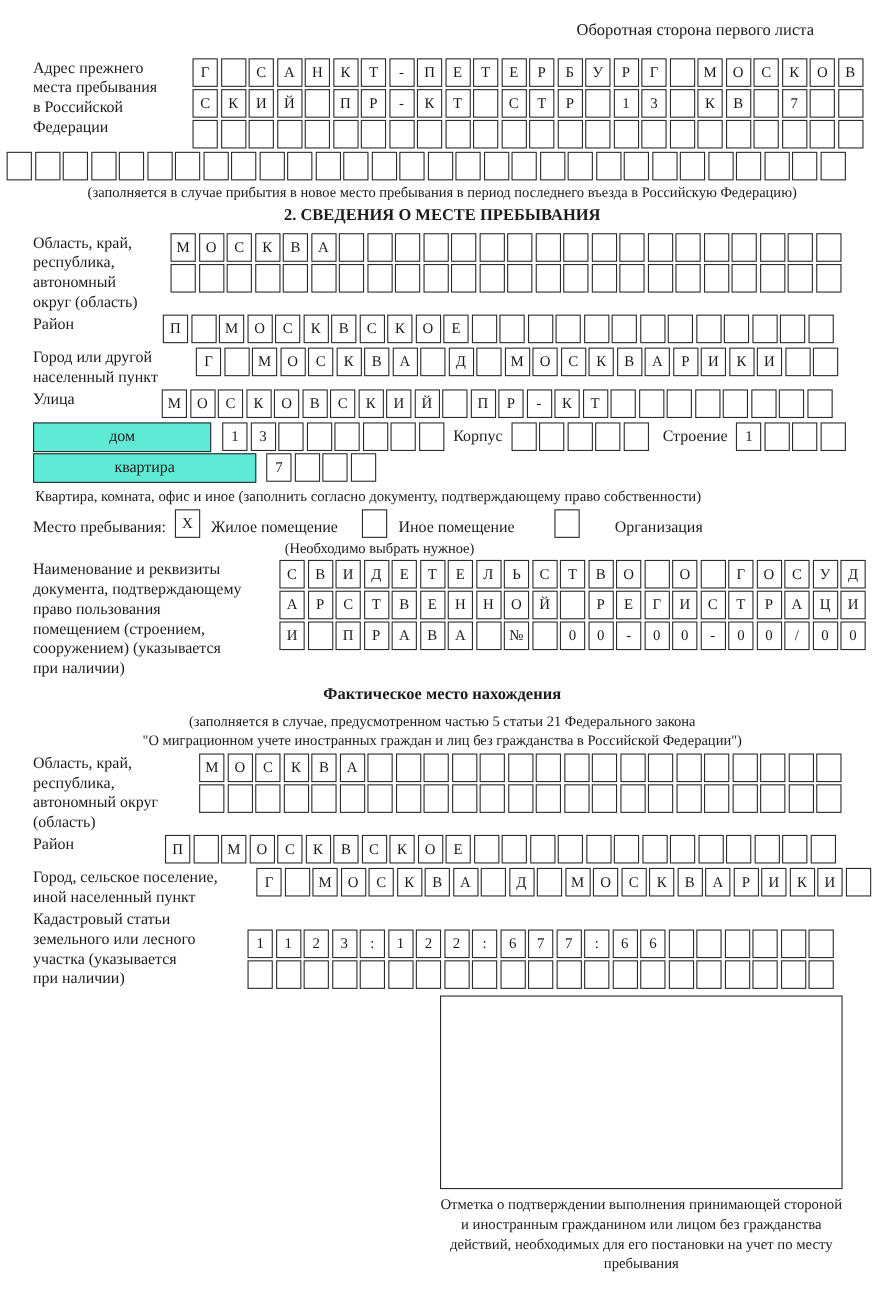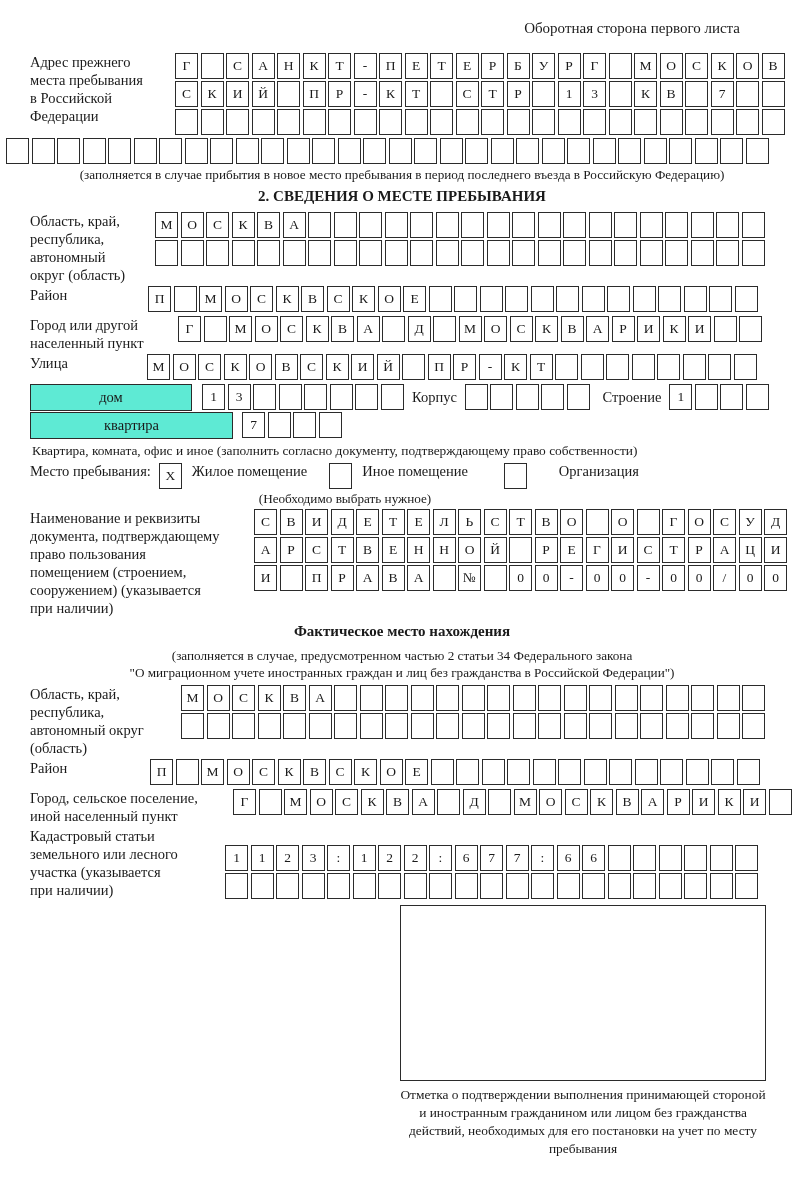--- a/index.html
+++ b/index.html
@@ -31,21 +31,21 @@
 
   .labelbox {
     border:1.5px solid #2b2b2b; height:27px; flex:none;
     display:flex; align-items:center; justify-content:center;
     font-size:14.5px; background:#5eead4;
   }
   .inline-label { font-size:14.5px; line-height:27px; flex:none; }
 
   .mt2 { margin-top:2px; }  .mt4 { margin-top:4px; }  .mt6 { margin-top:6px; }
 
-  .stay-row { align-items:flex-start; margin-top:4px; }
+  .stay-row { align-items:flex-end; margin-top:4px; }
   .stay-row .cell { margin:0 10px 0 8px; }
   .stay-row .opt { font-size:14.5px; }
   .choose-note { margin-left:190px; width:250px; text-align:center; font-size:13.2px; margin-top:2px; }
 
   .stamp-box {
     margin-left:370px; width:366px; height:176px;
     border:1.5px solid #2b2b2b; background:#fff; margin-top:4px;
   }
   .stamp-caption {
     margin-left:370px; width:366px; text-align:center;
@@ -466,21 +466,21 @@
           <span class="cell">0</span>
           <span class="cell">/</span>
           <span class="cell">0</span>
           <span class="cell">0</span>
         </div>
     </div>
   </div>
 
   <div class="sec-title mt6">Фактическое место нахождения</div>
   <div class="note">
-      <div>(заполняется в случае, предусмотренном частью 2 статьи 34 Федерального закона</div>
+      <div>(заполняется в случае, предусмотренном частью 5 статьи 21 Федерального закона</div>
       <div>"О миграционном учете иностранных граждан и лиц без гражданства в Российской Федерации")</div>
     </div>
 
   <div class="frow mt4">
     <div class="flabel" style="width:151px">
         <div>Область, край,</div>
         <div>республика,</div>
         <div>автономный округ</div>
         <div>(область)</div>
       </div>

